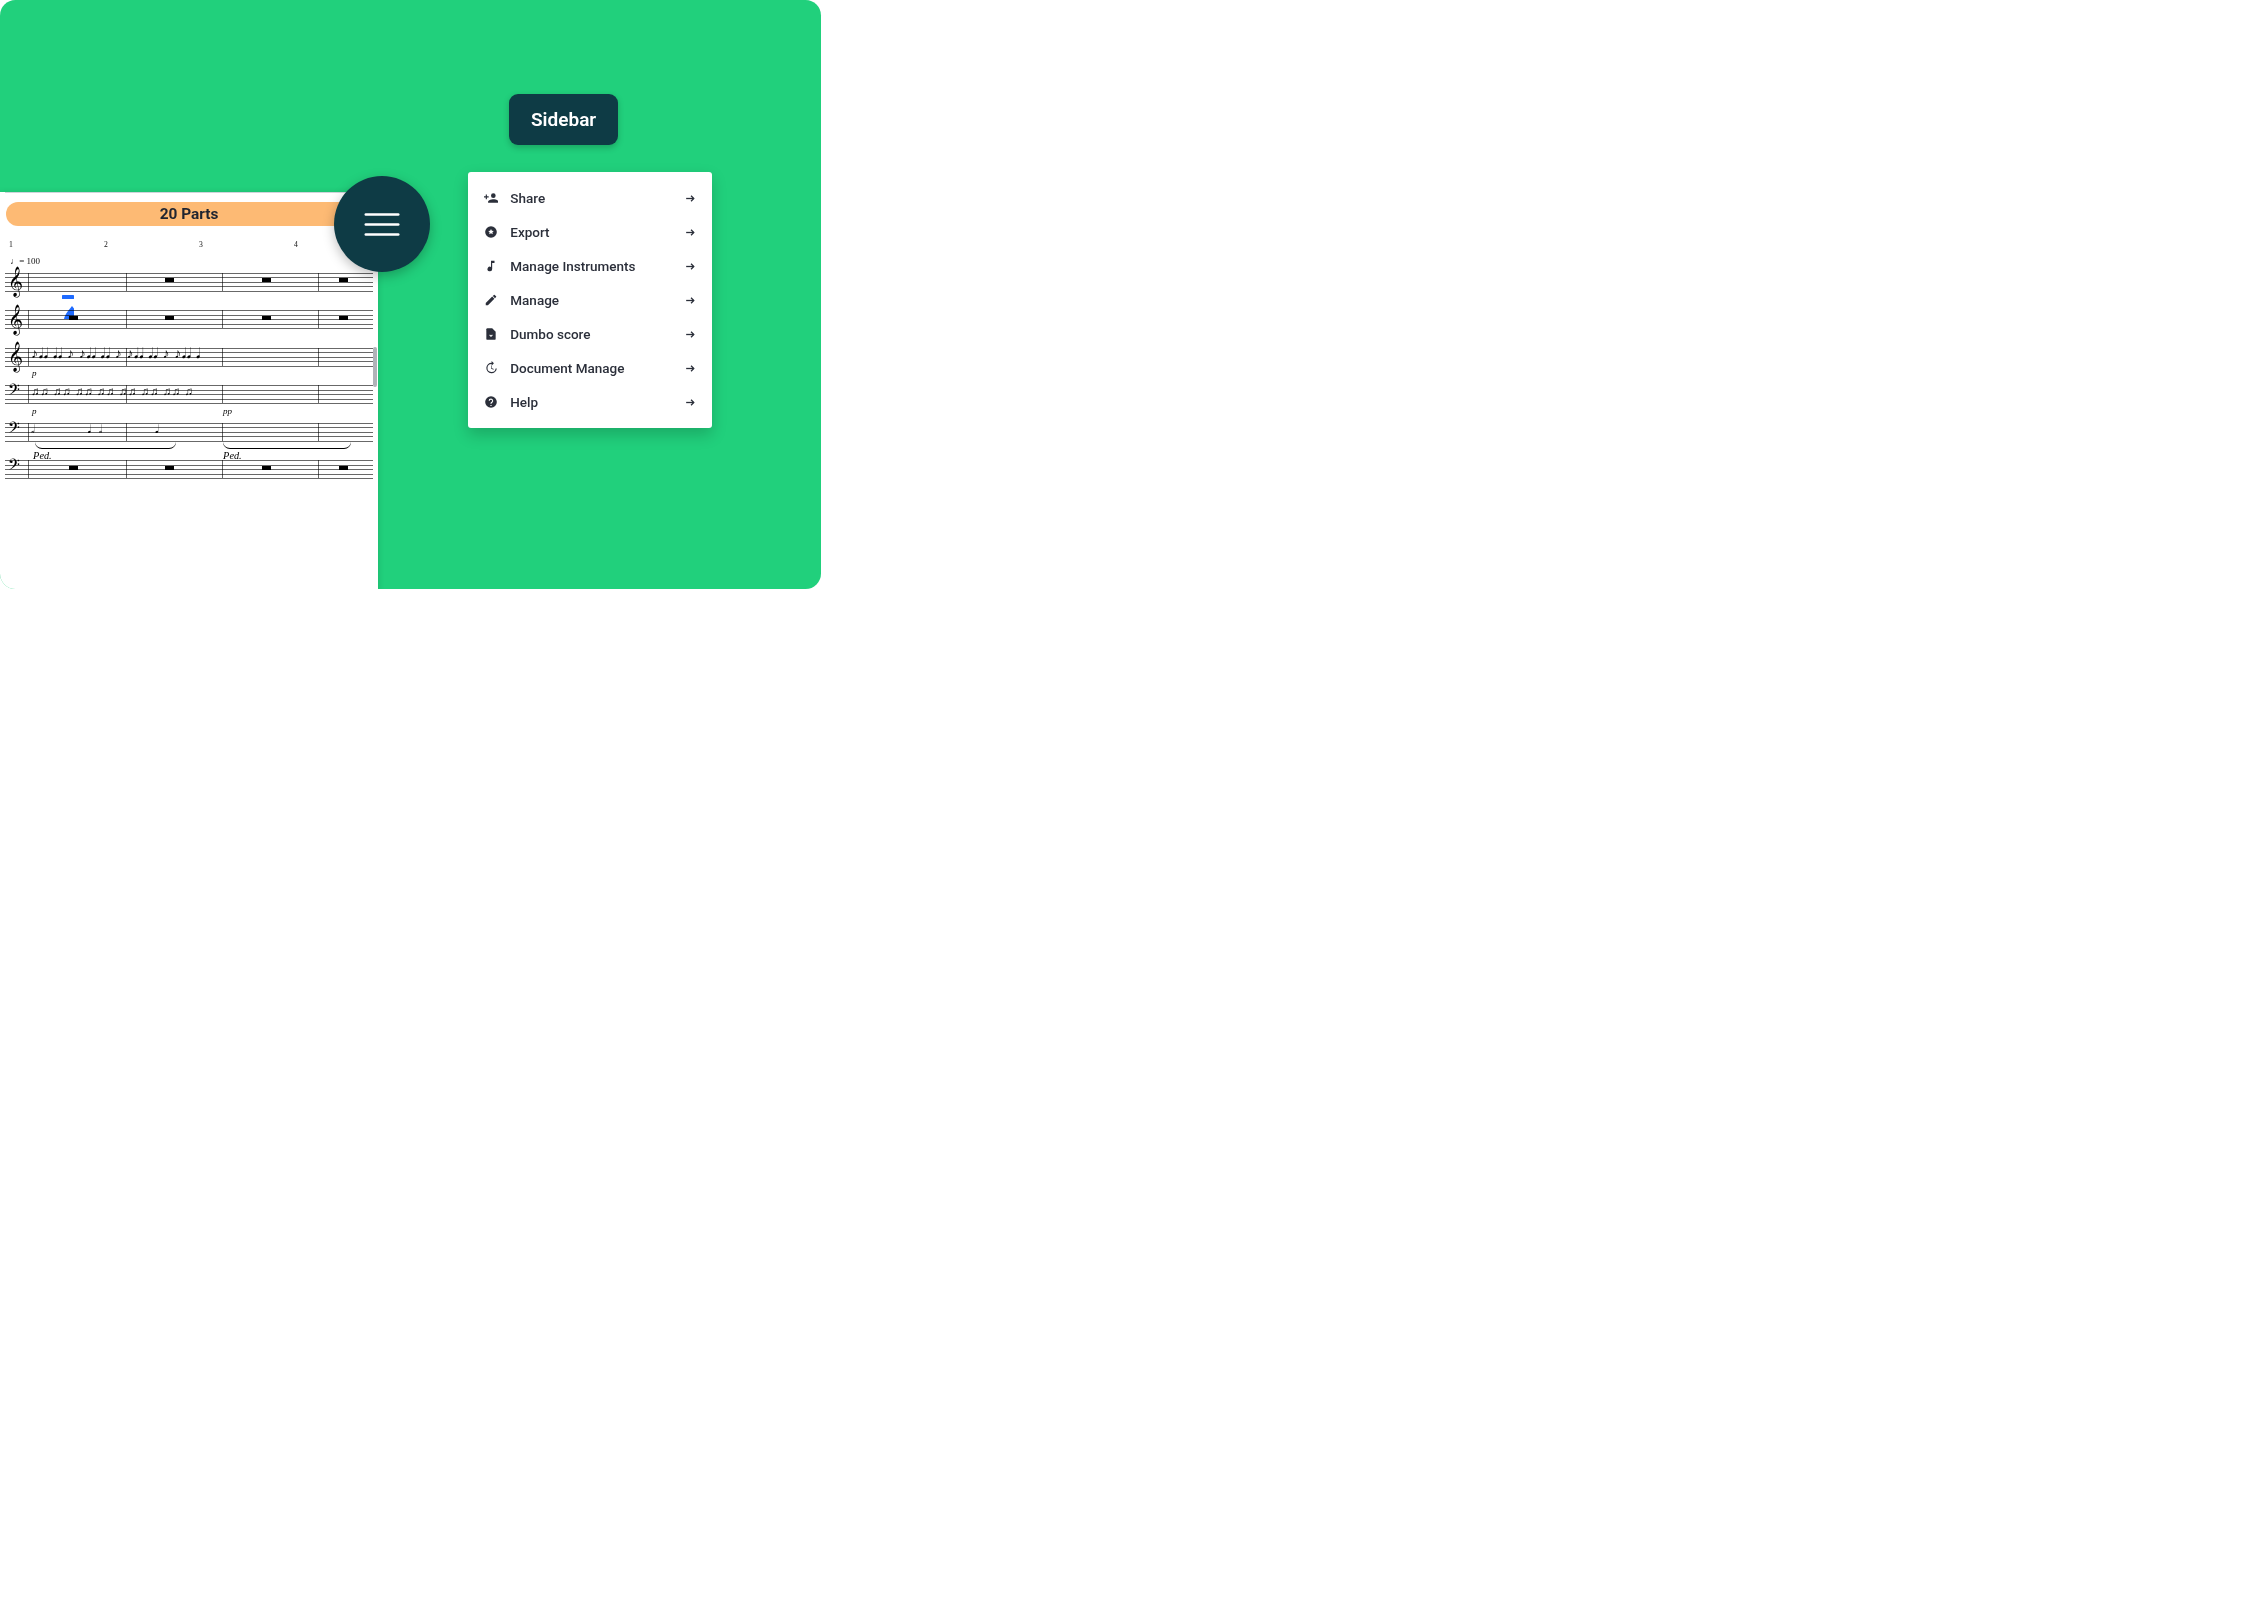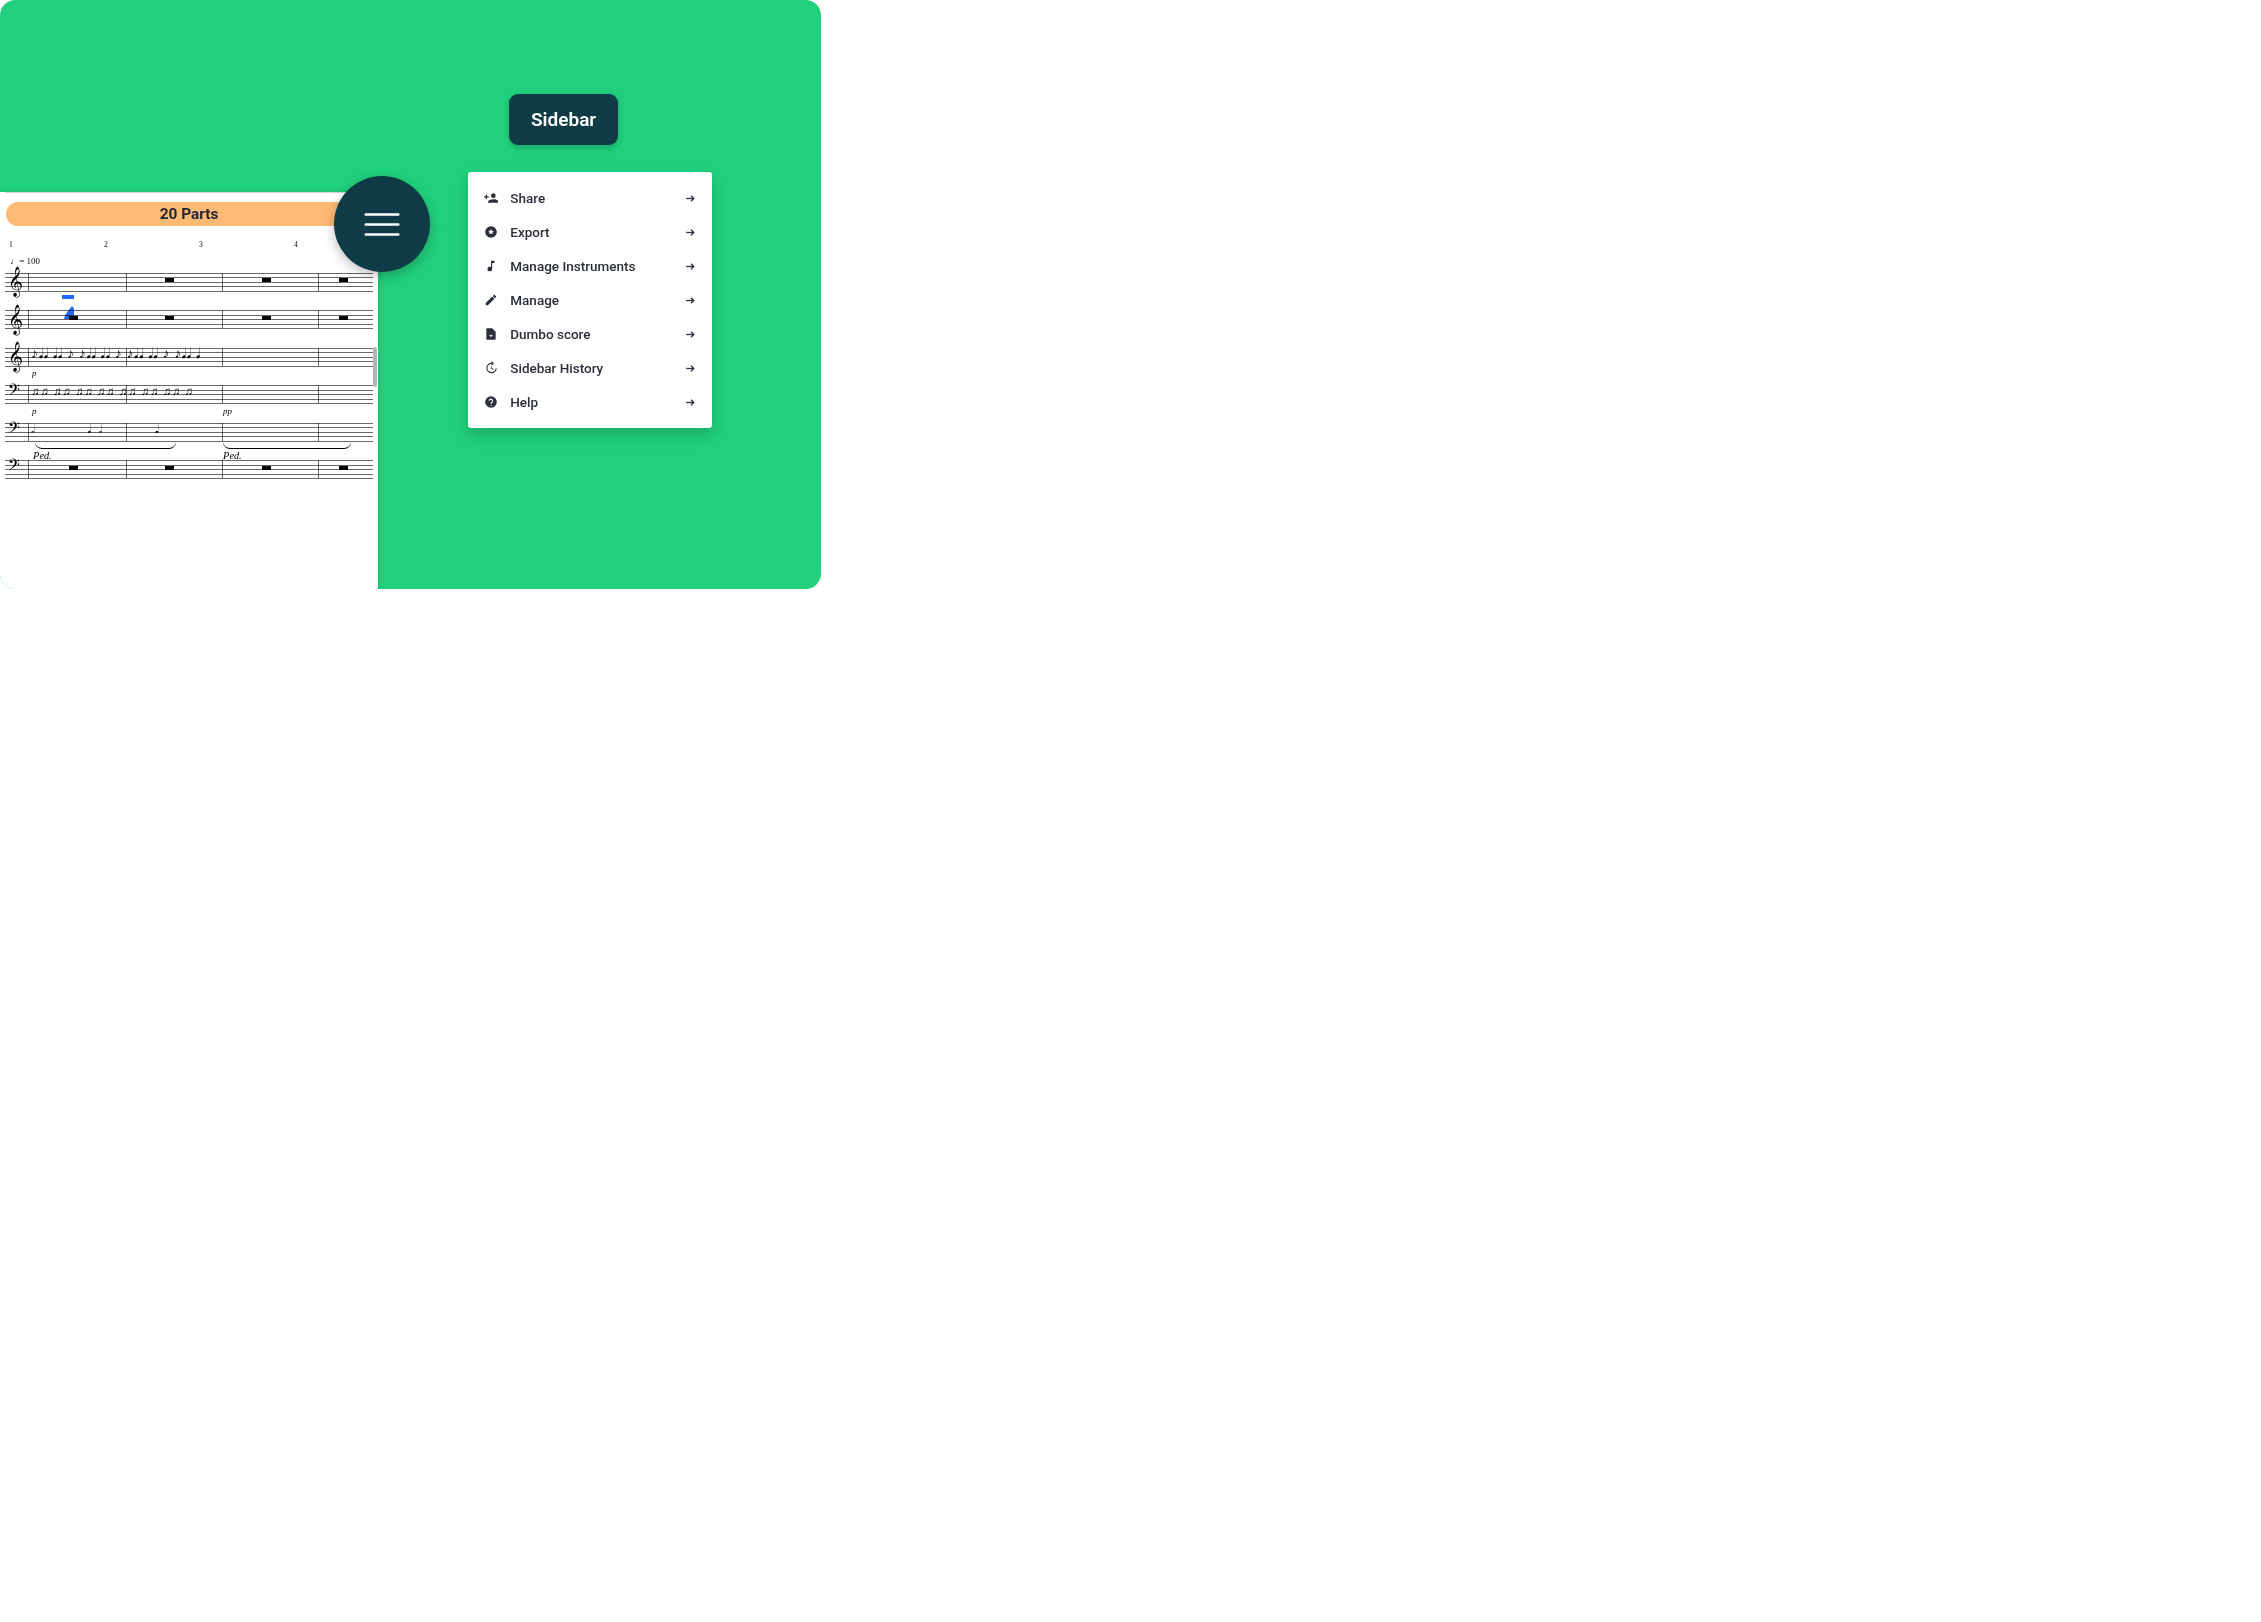--- a/index.html
+++ b/index.html
@@ -351,21 +351,21 @@
           </svg>
         </span>
     </div>
 
     <div class="menu-item">
       <span class="mi-icon">
         <svg viewBox="0 0 24 24">
             <path d="M13 3a9 9 0 1 0 8.94 10H19.9A7 7 0 1 1 13 5v3l4-4-4-4zM12 8v5l4 2 .8-1.4L13 12V8z"></path>
           </svg>
       </span>
-      <span class="mi-label">Sidebar History</span>
+      <span class="mi-label">Document Manage</span>
       <span class="mi-arrow">
           <svg viewBox="0 0 24 24">
             <line x1="4" y1="12" x2="18" y2="12"></line>
             <polyline points="13 7 18 12 13 17"></polyline>
           </svg>
         </span>
     </div>
 
     <div class="menu-item">
       <span class="mi-icon">

